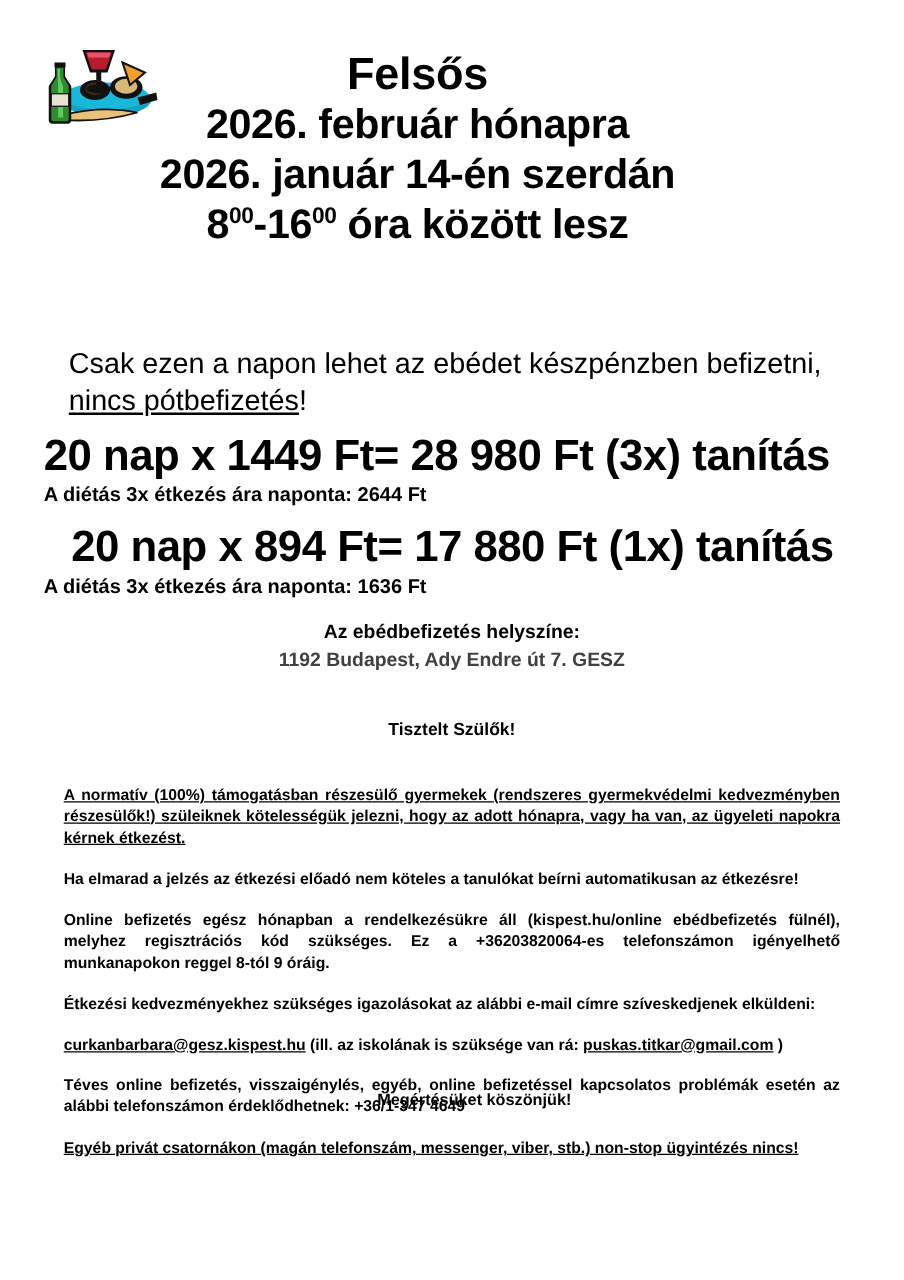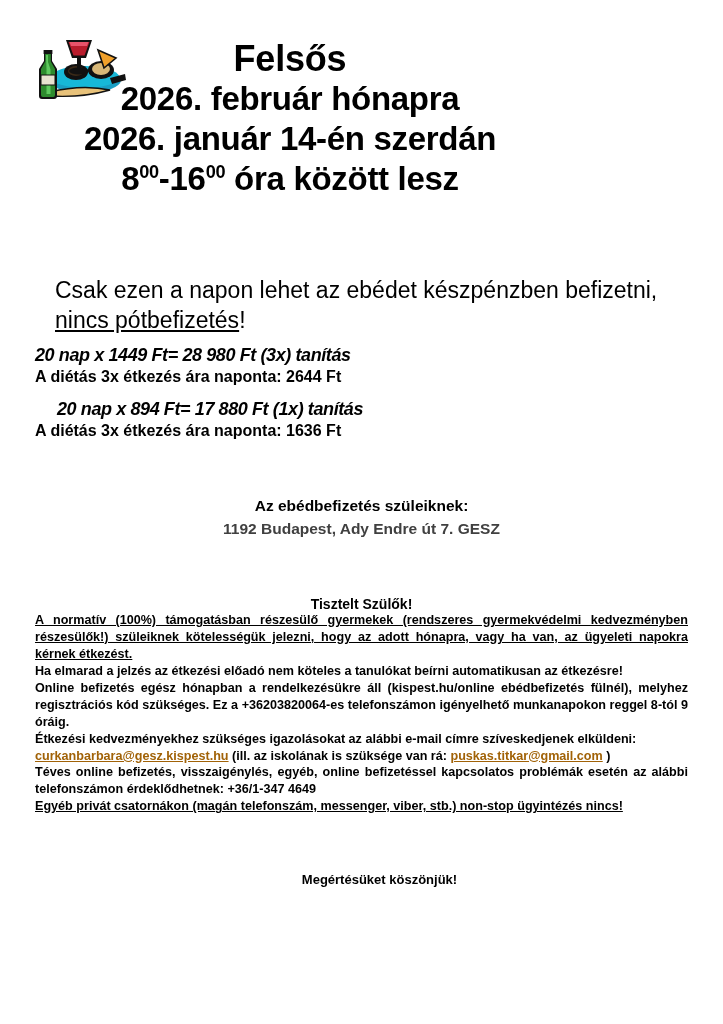--- a/index.html
+++ b/index.html
@@ -32,20 +32,21 @@
     height: 74px;
   }
 
   
   .title-block {
     position: absolute;
     left: 0;
     top: 40px;
     width: 580px;
     text-align: center;
+    padding-left: 44px;
   }
   .title-main {
     font-size: 36px;
     font-weight: bold;
     line-height: 1.08;
     letter-spacing: -0.2px;
   }
   .title-line {
     font-size: 33px;
     font-weight: bold;
@@ -72,26 +73,25 @@
   .lead u { text-decoration: underline; }
 
   
   .prices {
     position: absolute;
     left: 35px;
     top: 345px;
     width: 653px;
   }
   .price-main {
-    font-size: 18px;
+    font-size: 35px;
     font-weight: bold;
     line-height: 1.16;
     letter-spacing: -0.4px;
     white-space: nowrap;
-    font-style: italic;
   }
   .price-main.indent { padding-left: 22px; }
   .price-sub {
     font-size: 16px;
     font-weight: bold;
     line-height: 1.3;
     margin-top: 1px;
   }
   .price-gap { height: 11px; }
 
@@ -111,44 +111,44 @@
   .venue-address {
     font-size: 15.5px;
     font-weight: bold;
     line-height: 1.5;
   }
 
   
   .salutation {
     position: absolute;
     left: 0;
-    top: 596px;
+    top: 575px;
     width: 723px;
     text-align: center;
     font-size: 14px;
     font-weight: bold;
   }
 
   
   .body-text {
     position: absolute;
     left: 35px;
     top: 612px;
     width: 653px;
     font-size: 12.6px;
     line-height: 1.345;
     text-align: justify;
   }
   .body-text p {
-    margin: 0;
+    margin: 16px;
     font-weight: bold;
   }
   .body-text p.u { text-decoration: underline; }
   .link {
-    color: #a16207;
+    color: #000000;
     text-decoration: underline;
   }
 
   
   .closing {
     position: absolute;
     left: 18px;
     top: 872px;
     width: 723px;
     text-align: center;
@@ -203,21 +203,21 @@
 
   <div class="prices">
     <div class="price-main">20 nap x 1449 Ft= 28 980 Ft (3x) tanítás</div>
     <div class="price-sub">A diétás 3x étkezés ára naponta: 2644 Ft</div>
     <div class="price-gap"></div>
     <div class="price-main indent">20 nap x 894 Ft= 17 880 Ft (1x) tanítás</div>
     <div class="price-sub">A diétás 3x étkezés ára naponta: 1636 Ft</div>
   </div>
 
   <div class="venue">
-    <div class="venue-label">Az ebédbefizetés szüleiknek:</div>
+    <div class="venue-label">Az ebédbefizetés helyszíne:</div>
     <div class="venue-address" style="color: #404040;">1192 Budapest, Ady Endre út 7. GESZ</div>
   </div>
 
   <div class="salutation">Tisztelt Szülők!</div>
 
   <div class="body-text">
     <p class="u">A normatív (100%) támogatásban részesülő gyermekek (rendszeres gyermekvédelmi kedvezményben részesülők!) szüleiknek kötelességük jelezni, hogy az adott hónapra, vagy ha van, az ügyeleti napokra kérnek étkezést.</p>
     <p>Ha elmarad a jelzés az étkezési előadó nem köteles a tanulókat beírni automatikusan az étkezésre!</p>
     <p>Online befizetés egész hónapban a rendelkezésükre áll (kispest.hu/online ebédbefizetés fülnél), melyhez regisztrációs kód szükséges. Ez a +36203820064-es telefonszámon igényelhető munkanapokon reggel 8-tól 9 óráig.</p>
     <p>Étkezési kedvezményekhez szükséges igazolásokat az alábbi e-mail címre szíveskedjenek elküldeni:</p>

